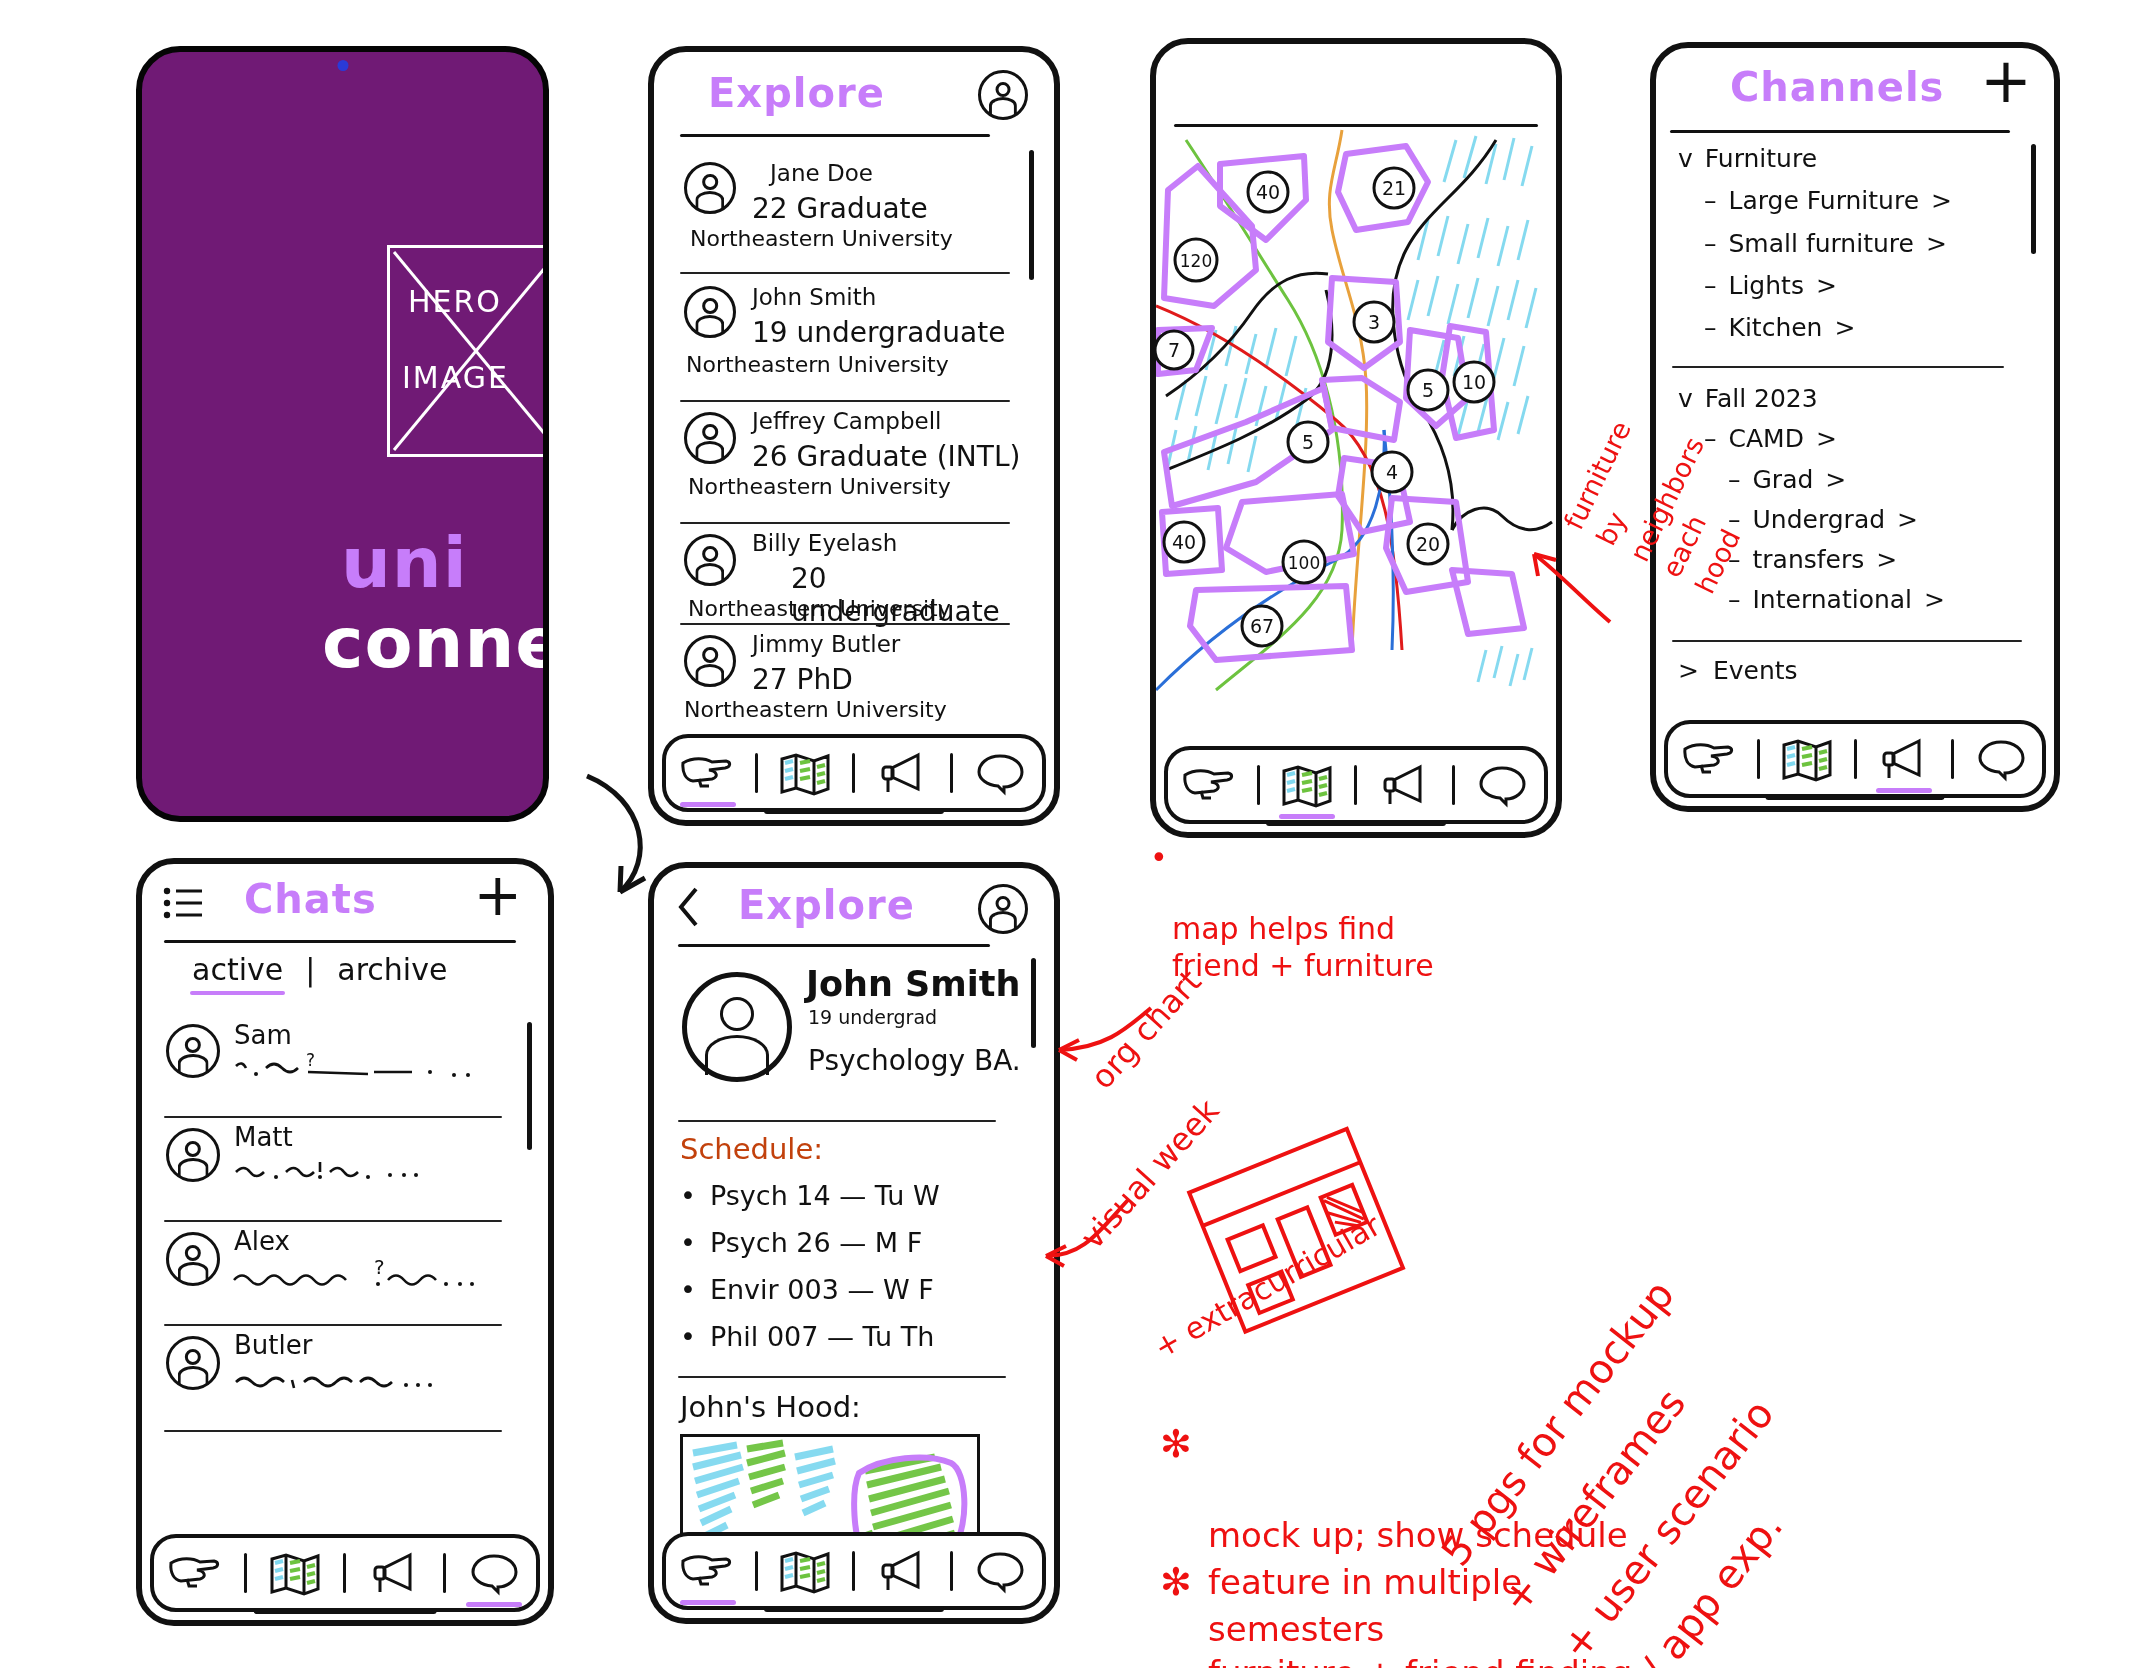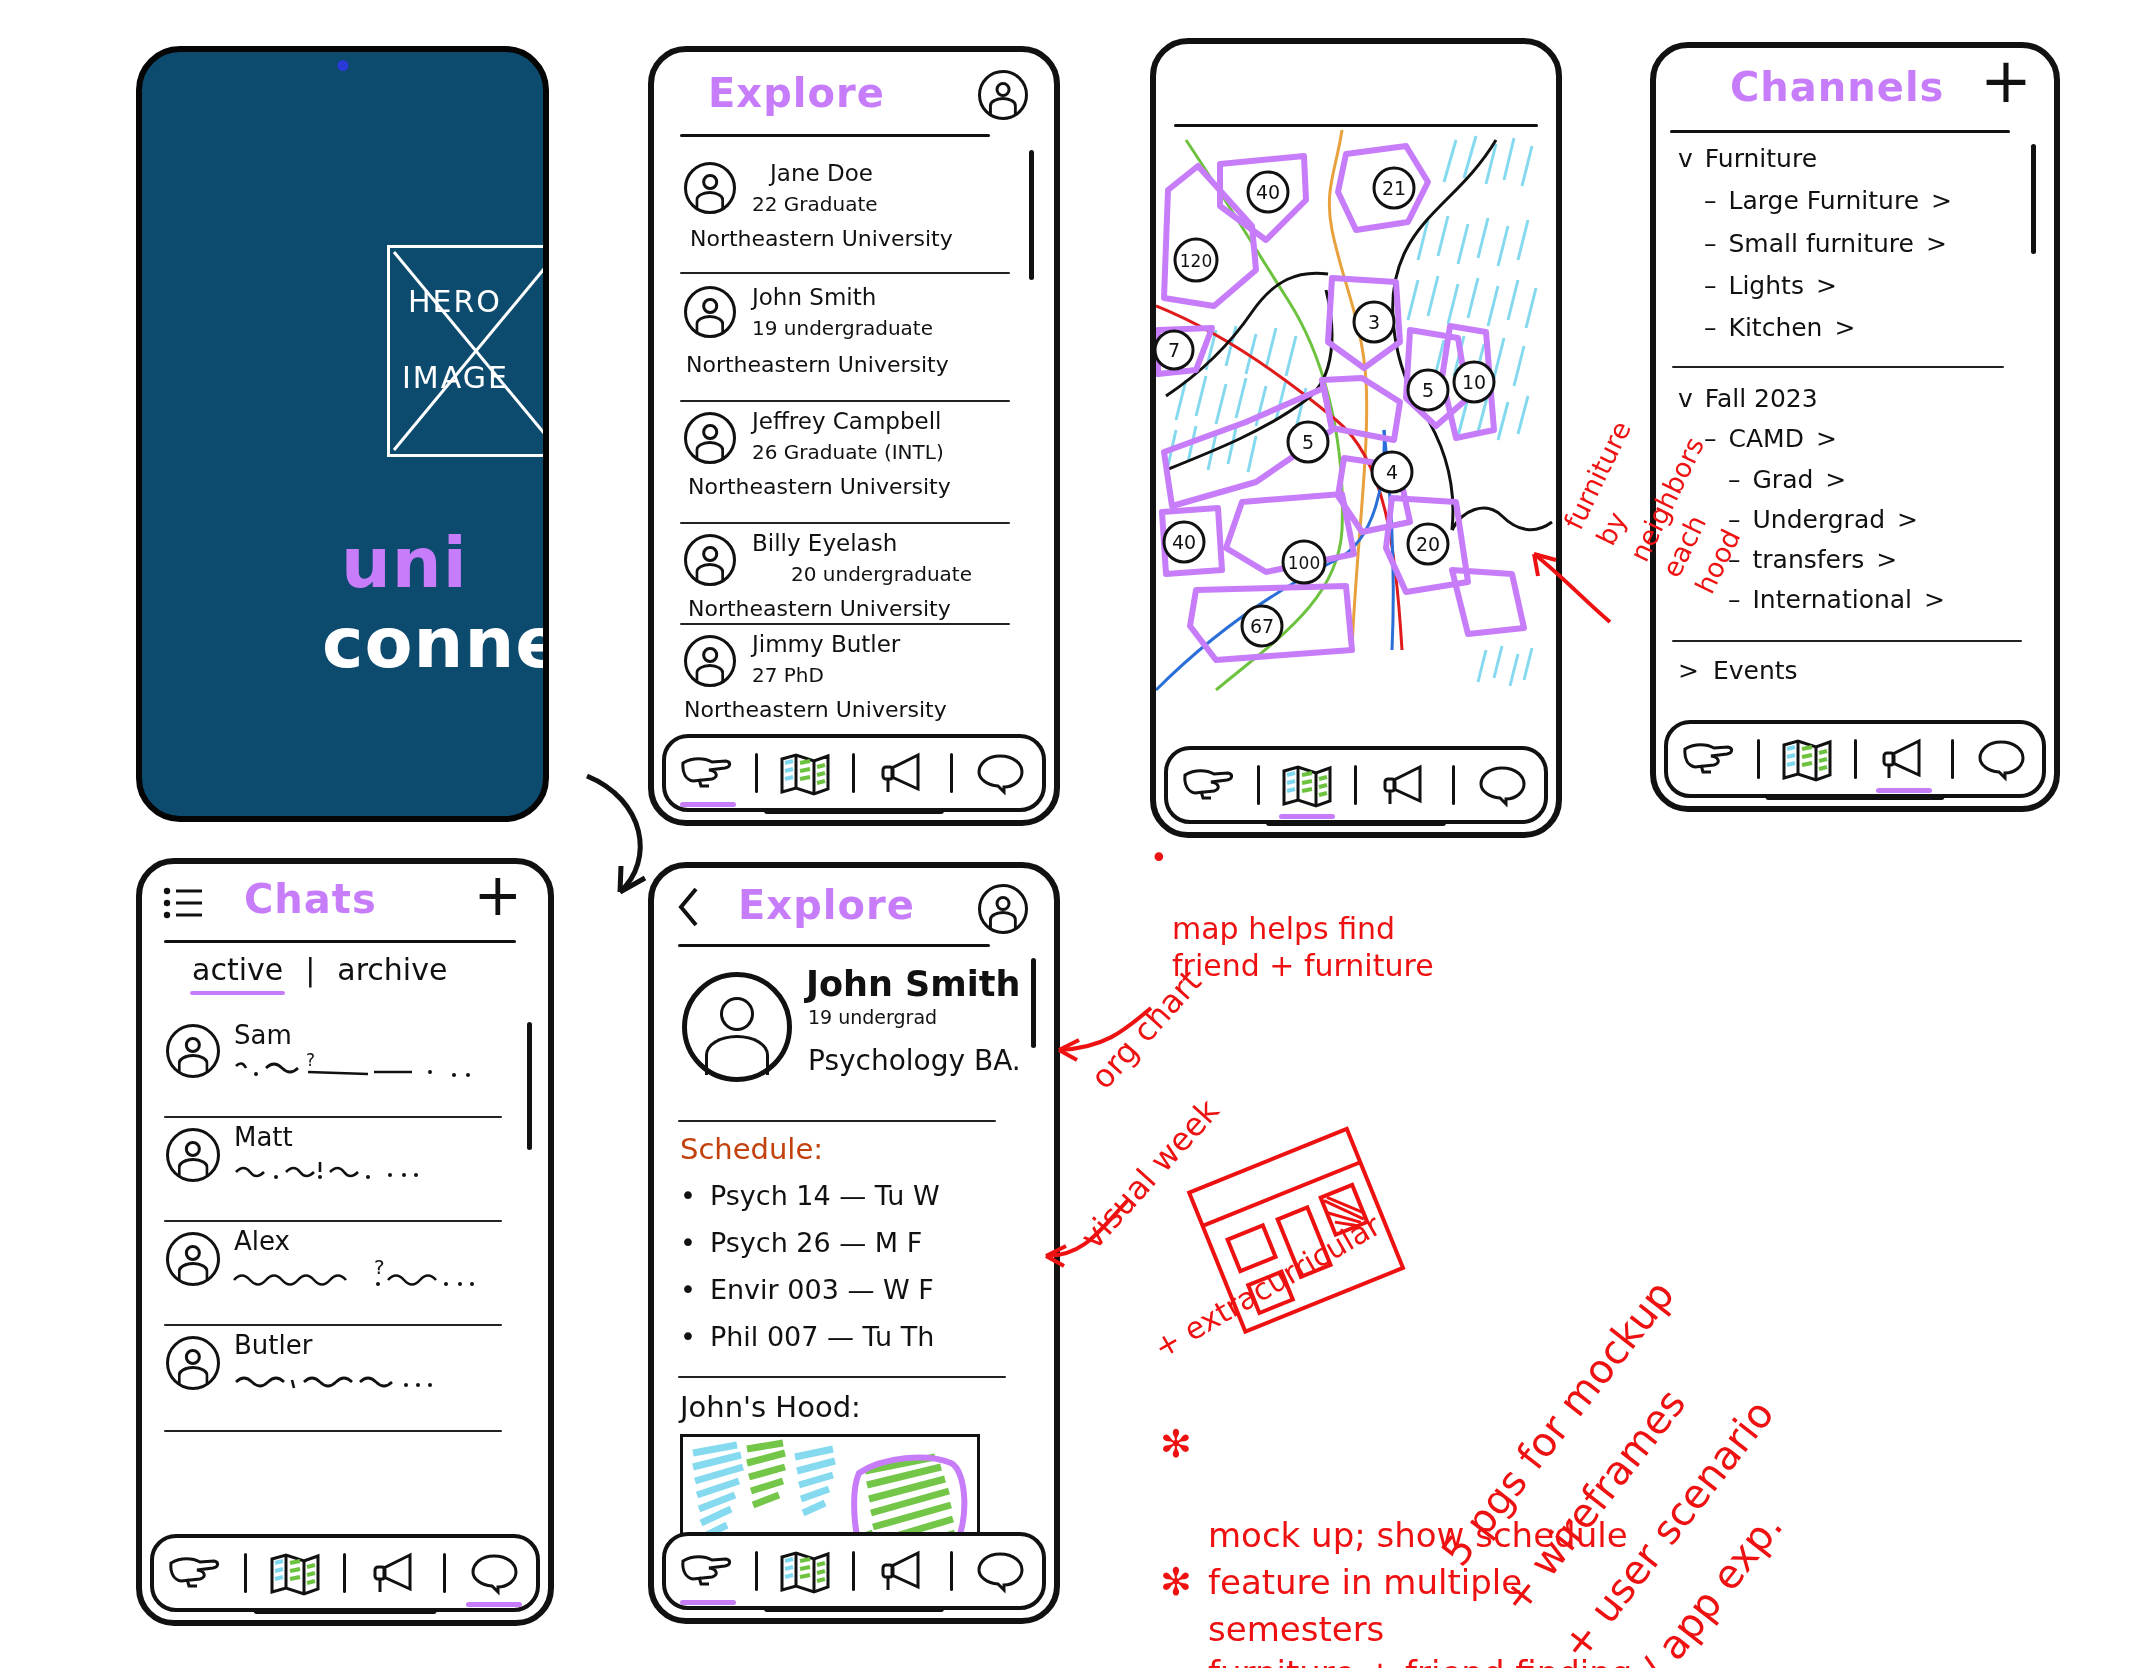--- a/index.html
+++ b/index.html
@@ -2,21 +2,21 @@
 <html><head>
 <meta charset="utf-8">
 <style>
   html,body{margin:0;padding:0;background:#fff;}
   body{width:2154px;height:1668px;position:relative;overflow:hidden;
        font-family:"DejaVu Sans", sans-serif;}
 
   
   .phone{position:absolute;border:6px solid #111;border-radius:38px;background:#fff;
          box-sizing:border-box;overflow:hidden;}
-  .phone.dark{background:#0c4a6e;border-color:#050505;border-radius:44px;}
+  .phone.dark{background:#701a75;border-color:#050505;border-radius:44px;}
 
   .scr-title{color:#c77dfa;font-weight:700;letter-spacing:1px;}
 
   
   .rule{height:3px;background:#111;border-radius:2px;}
   .rule.thin{height:2px;background:#222;}
 
   
   .av{border:3px solid #111;border-radius:50%;position:relative;flex:0 0 auto;box-sizing:border-box;}
   .av::before{content:"";position:absolute;left:50%;top:20%;transform:translateX(-50%);
@@ -24,21 +24,21 @@
   .av::after{content:"";position:absolute;left:50%;bottom:2px;transform:translateX(-50%);
              width:64%;height:40%;border:3px solid #111;border-radius:50% 50% 0 0;
              border-bottom:none;box-sizing:border-box;}
 
   
   .thumb{position:absolute;width:5px;background:#111;border-radius:3px;}
 
   
   .row{position:relative;}
   .nm{font-size:23px;color:#111;}
-  .sub{font-size:20px;color:#111;}
+  .sub{font-size:28px;color:#111;}
   .uni{font-size:22px;color:#111;}
 
   
   .nav{position:absolute;left:8px;right:8px;bottom:8px;height:78px;border:4px solid #111;
        border-radius:26px;display:flex;align-items:center;justify-content:space-around;
        background:#fff;box-sizing:border-box;}
   .navsep{width:3px;height:40px;background:#111;border-radius:2px;}
   .navitem{position:relative;display:flex;align-items:center;justify-content:center;width:72px;height:56px;}
   .navund{position:absolute;bottom:-6px;left:8px;right:8px;height:5px;background:#c77dfa;border-radius:3px;}
   .homebar{position:absolute;bottom:6px;left:50%;transform:translateX(-50%);

